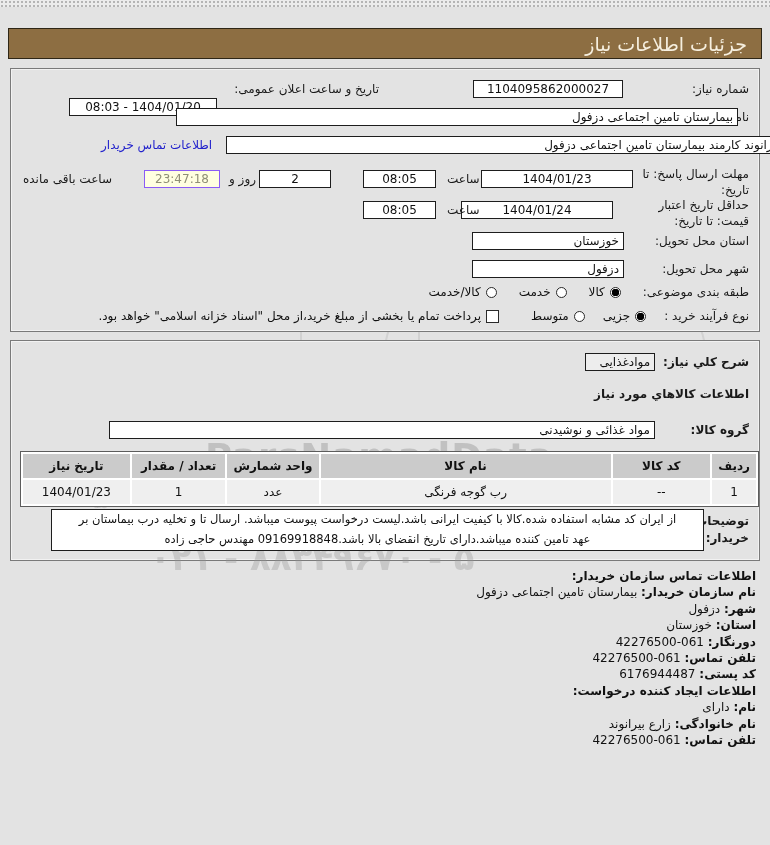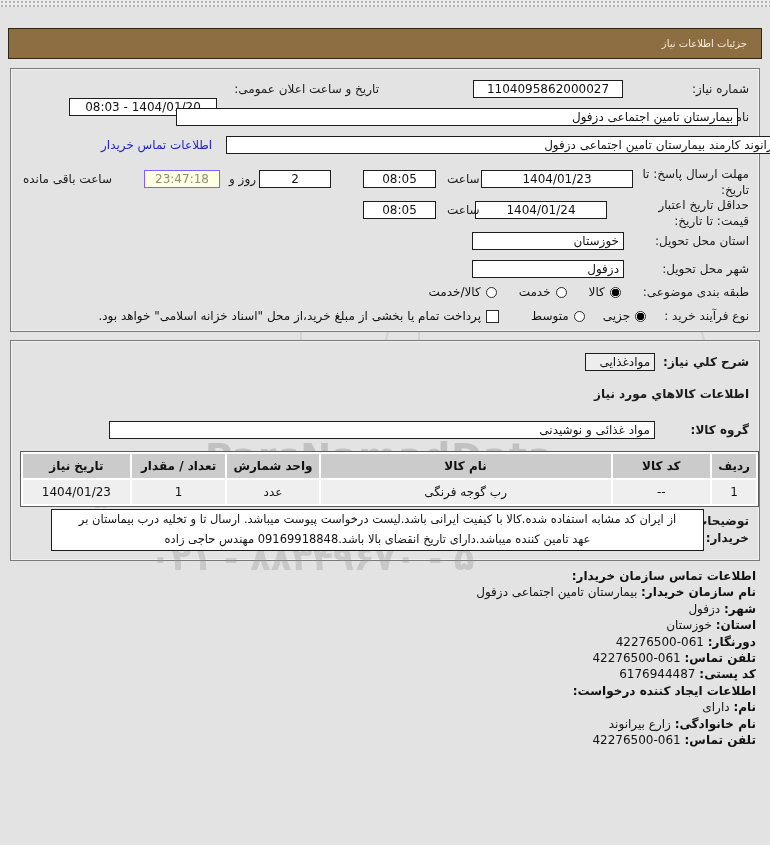--- a/index.html
+++ b/index.html
@@ -15,21 +15,21 @@
   }
   .hatch-strip {
     position:absolute; left:0; top:0; width:770px; height:7px;
     background-color:#ececec;
     background-image:radial-gradient(#b5b5b5 1px, transparent 1.2px);
     background-size:4px 4px;
   }
   .title-bar {
     position:absolute; left:8px; top:28px; width:754px; height:31px;
     background:#8d6e42; border:1px solid #2e2616;
-    color:#f6efdf; font-size:10px;
+    color:#f6efdf; font-size:19px;
     display:flex; align-items:center; padding:0 14px;
   }
   .panel {
     position:absolute; left:10px; width:750px;
     border:1px solid #7a7a7a; background:#e3e3e3;
     box-shadow:0 0 0 1px #f2f2f2 inset;
   }
   #panel-top { top:68px; height:264px; }
   #panel-goods { top:340px; height:221px; }
 
@@ -149,21 +149,21 @@
     <div class="abs box center" style="left:248px; top:101px; width:72px;">
       <span>2</span>
     </div>
     <span class="abs lbl" style="left:218px; top:103px;">روز و</span>
     <div class="abs countdown" style="left:133px; top:101px; width:76px;">
       <span>23:47:18</span>
     </div>
     <span class="abs lbl" style="left:12px; top:103px;">ساعت باقی مانده</span>
 
     <span class="abs lbl" style="right:10px; top:128px; width:120px; white-space:normal; line-height:16px;">حداقل تاریخ اعتبار قیمت: تا تاریخ:</span>
-    <div class="abs box center" style="left:464px; top:132px; width:132px;">
+    <div class="abs box center" style="left:450px; top:132px; width:152px;">
       <span>1404/01/24</span>
     </div>
     <span class="abs lbl" style="left:436px; top:134px;">ساعت</span>
     <div class="abs box center" style="left:352px; top:132px; width:73px;">
       <span>08:05</span>
     </div>
 
     <span class="abs lbl" style="right:10px; top:165px;">استان محل تحویل:</span>
     <div class="abs box rtl-val" style="left:461px; top:163px; width:152px;">
       <span>خوزستان</span>

